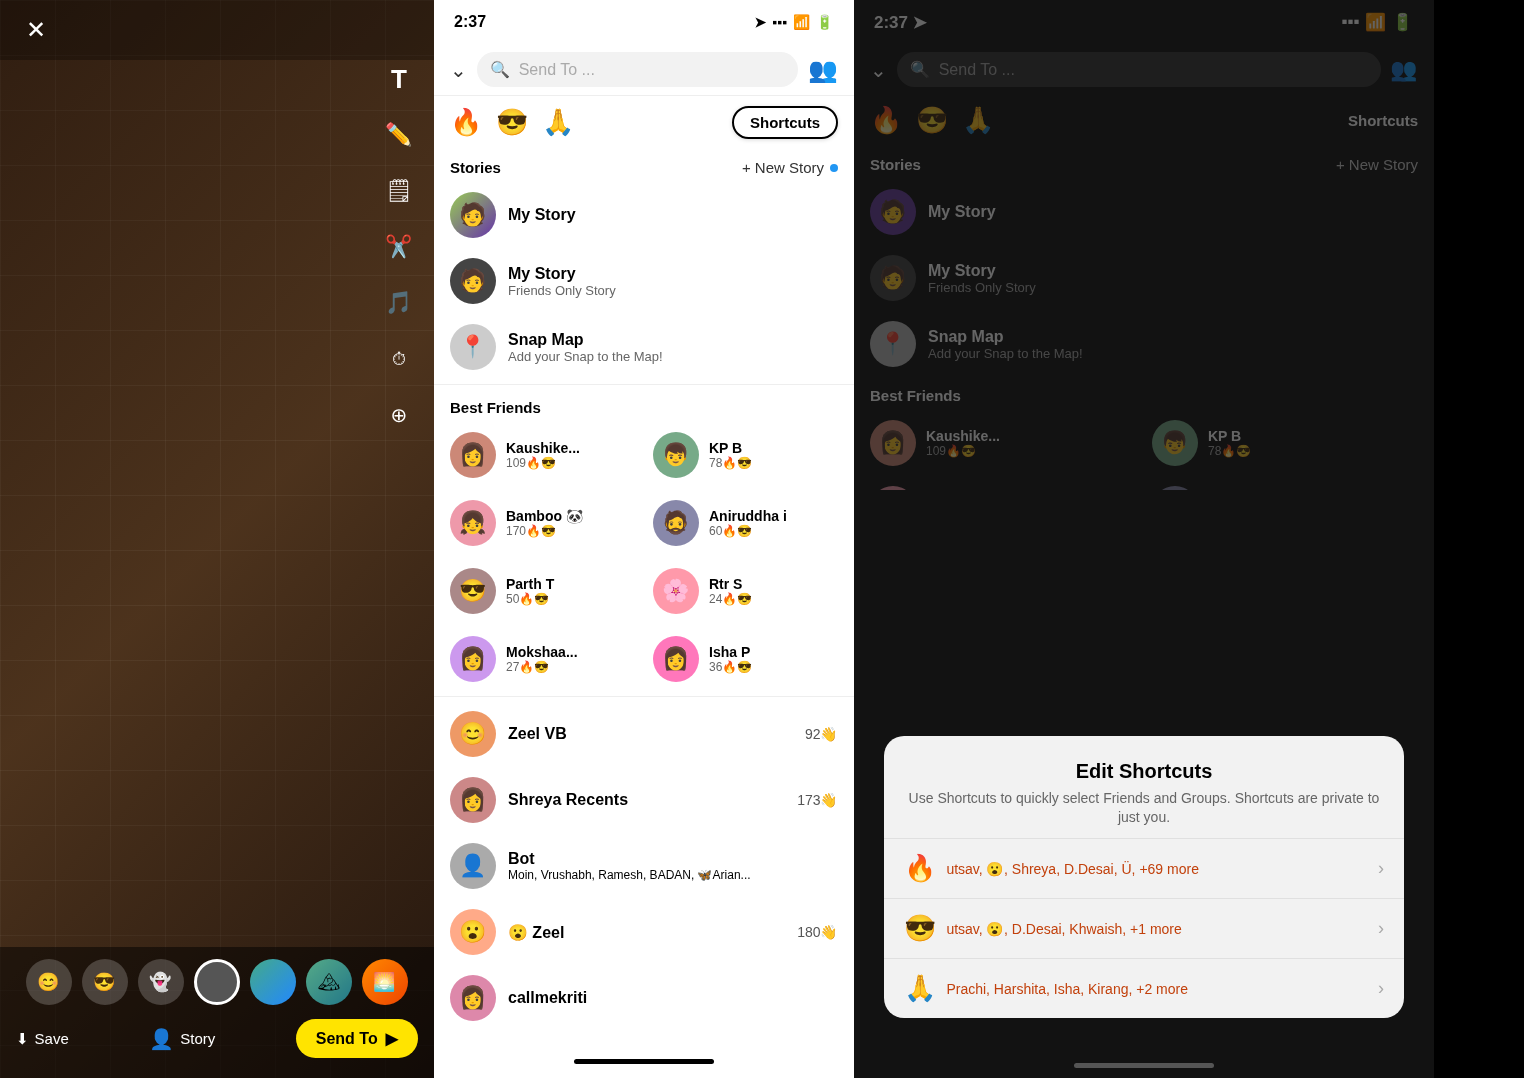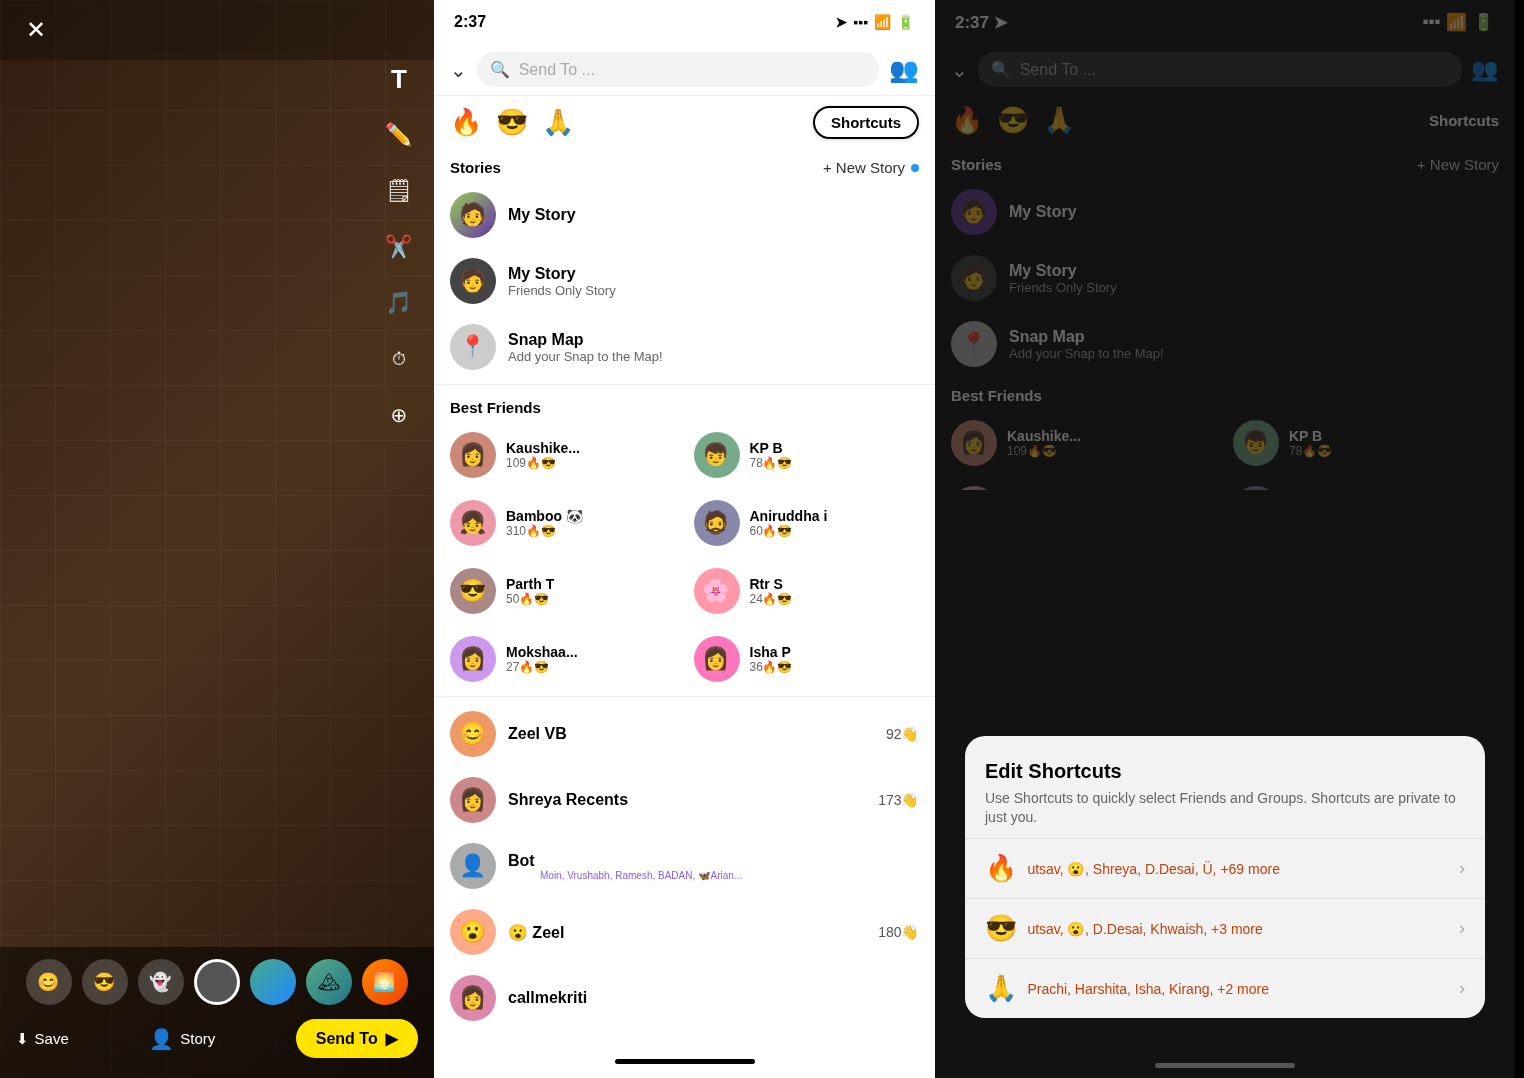--- a/index.html
+++ b/index.html
@@ -89,21 +89,21 @@
     .send-to-btn {
       background: #FFE400;
       border-radius: 30px;
       padding: 10px 20px;
       display: flex; align-items: center; gap: 8px;
       color: #000; font-weight: 700; font-size: 16px;
     }
 
     
     .panel-sendto {
-      width: 501px;
+      width: 420px;
       height: 1078px;
       background: #fff;
       display: flex; flex-direction: column;
       overflow: hidden;
     }
     .status-bar {
       height: 44px;
       display: flex; align-items: center; justify-content: space-between;
       padding: 0 20px;
       font-size: 16px; font-weight: 600;
@@ -193,21 +193,21 @@
       padding: 10px 16px;
     }
     .recent-avatar {
       width: 46px; height: 46px; border-radius: 50%;
       flex-shrink: 0; background: #888;
       display: flex; align-items: center; justify-content: center;
       font-size: 22px;
     }
     .recent-info { flex: 1; min-width: 0; }
     .recent-name { font-size: 16px; font-weight: 600; color: #000; }
-    .recent-sub { font-size: 10px; color: #8b5cf6; white-space: nowrap; overflow: hidden; text-overflow: ellipsis; margin-left: 32px; }
+    .recent-sub { font-size: 12px; color: #000000; white-space: nowrap; overflow: hidden; text-overflow: ellipsis; }
     .recent-score { font-size: 14px; color: #555; margin-left: auto; white-space: nowrap; }
     .scrollable-content {
       flex: 1; overflow-y: auto; position: relative;
     }
     .home-indicator {
       height: 34px;
       display: flex; align-items: center; justify-content: center;
     }
     .home-bar {
       width: 140px; height: 5px;
@@ -223,20 +223,21 @@
     }
     .shortcuts-modal {
       position: absolute;
       bottom: 60px; left: 30px; right: 30px;
       background: #f2f2f2;
       border-radius: 20px;
       overflow: hidden;
     }
     .shortcuts-modal-header {
       padding: 24px 20px 10px;
+      text-align: center;
     }
     .shortcuts-modal-title { font-size: 20px; font-weight: 700; color: #000; }
     .shortcuts-modal-sub { font-size: 14px; color: #666; margin-top: 6px; line-height: 1.4; }
     .shortcut-row {
       display: flex; align-items: center; gap: 10px;
       padding: 14px 20px;
       border-top: 1px solid #e0e0e0;
     }
     .shortcut-emoji { font-size: 26px; flex-shrink: 0; }
     .shortcut-members { font-size: 14px; color: #c2410c; flex: 1; }
@@ -423,21 +424,21 @@
         <div class="friend-avatar" style="background:#7a8;">👦</div>
         <div class="friend-info">
           <div class="friend-name">KP B</div>
           <div class="friend-score">78🔥😎</div>
         </div>
       </div>
       <div class="friend-item">
         <div class="friend-avatar" style="background:#e9a;">👧</div>
         <div class="friend-info">
           <div class="friend-name">Bamboo 🐼</div>
-          <div class="friend-score">310🔥😎</div>
+          <div class="friend-score">170🔥😎</div>
         </div>
       </div>
       <div class="friend-item">
         <div class="friend-avatar" style="background:#88a;">🧔</div>
         <div class="friend-info">
           <div class="friend-name">Aniruddha i</div>
           <div class="friend-score">60🔥😎</div>
         </div>
       </div>
       <div class="friend-item">
@@ -611,21 +612,21 @@
     </div>
 
     <div class="shortcut-row">
       <span class="shortcut-emoji">🔥</span>
       <span class="shortcut-members">utsav, 😮, Shreya, D.Desai, Ü,  +69 more</span>
       <span class="shortcut-chevron">›</span>
     </div>
 
     <div class="shortcut-row">
       <span class="shortcut-emoji">😎</span>
-      <span class="shortcut-members">utsav, 😮, D.Desai, Khwaish,  +3 more</span>
+      <span class="shortcut-members">utsav, 😮, D.Desai, Khwaish,  +1 more</span>
       <span class="shortcut-chevron">›</span>
     </div>
 
     <div class="shortcut-row">
       <span class="shortcut-emoji">🙏</span>
       <span class="shortcut-members">Prachi, Harshita, Isha, Kirang,  +2 more</span>
       <span class="shortcut-chevron">›</span>
     </div>
 
   </div>

